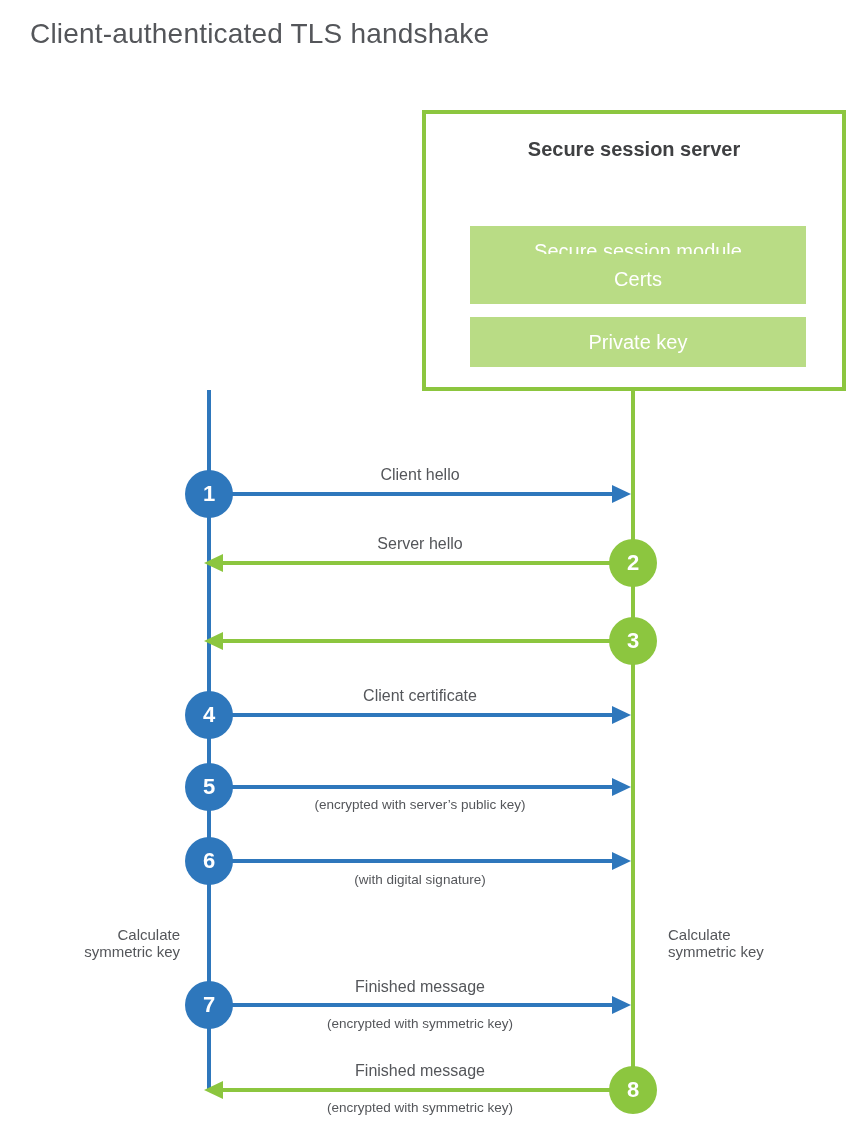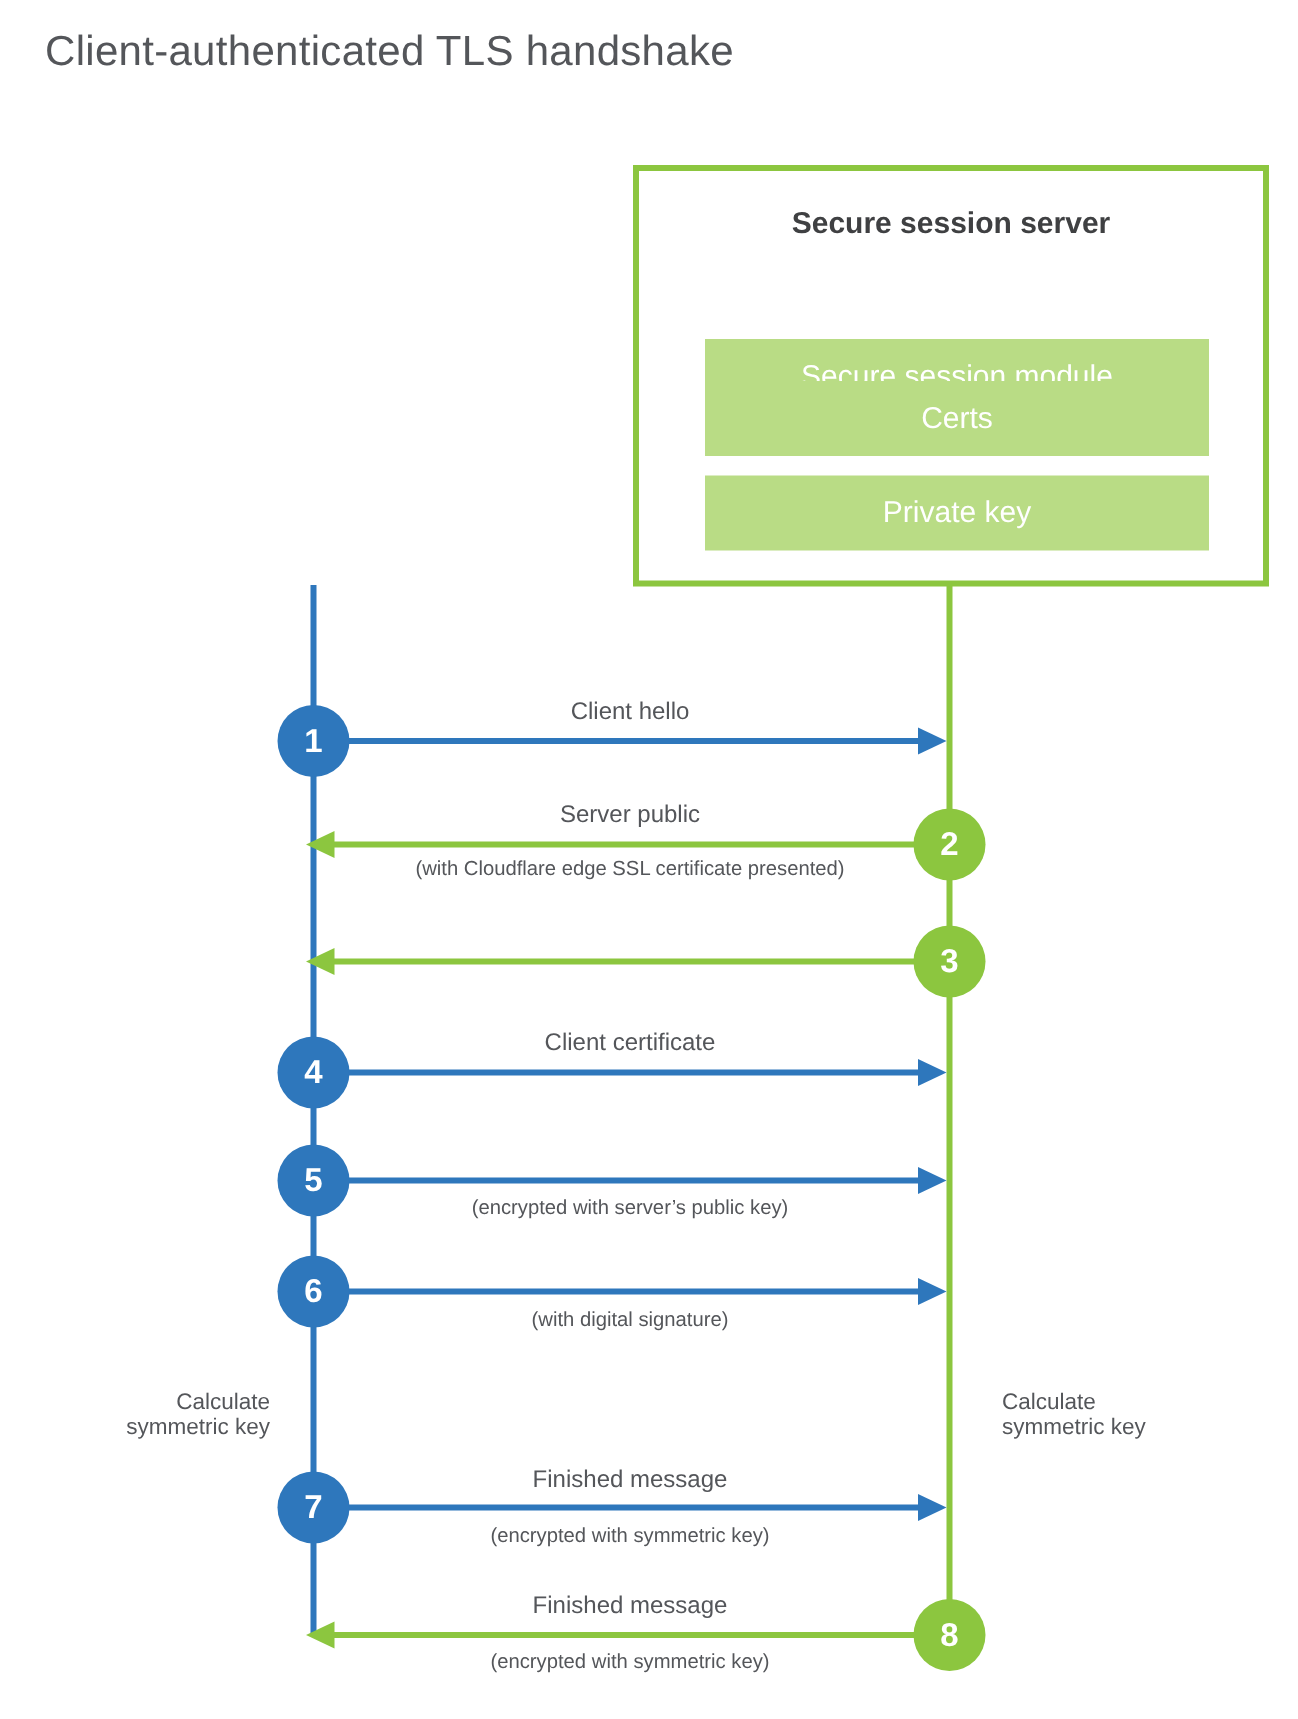--- a/index.html
+++ b/index.html
@@ -76,24 +76,23 @@
   </div>
 
   <div class="lifeline blue"></div>
   <div class="lifeline green"></div>
 
   <div class="msg-label" style="top:466px">Client hello</div>
   <div class="hline blue" style="left:209px;top:492px;width:404px"></div>
   <div class="head head-right" style="left:612px;top:485px"></div>
   <div class="circle blue" style="left:185px;top:470px">1</div>
 
-  <div class="msg-label" style="top:535px">Server public</div>
+  <div class="msg-label" style="top:535px">Server hello</div>
   <div class="hline green" style="left:222px;top:561px;width:411px"></div>
   <div class="head head-left" style="left:204px;top:554px"></div>
-  <div class="msg-sub" style="top:571px">(with Cloudflare edge SSL certificate presented)</div>
   <div class="circle green" style="left:609px;top:539px">2</div>
 
   <div class="hline green" style="left:222px;top:639px;width:411px"></div>
   <div class="head head-left" style="left:204px;top:632px"></div>
   <div class="circle green" style="left:609px;top:617px">3</div>
 
   <div class="msg-label" style="top:687px">Client certificate</div>
   <div class="hline blue" style="left:209px;top:713px;width:404px"></div>
   <div class="head head-right" style="left:612px;top:706px"></div>
   <div class="circle blue" style="left:185px;top:691px">4</div>

